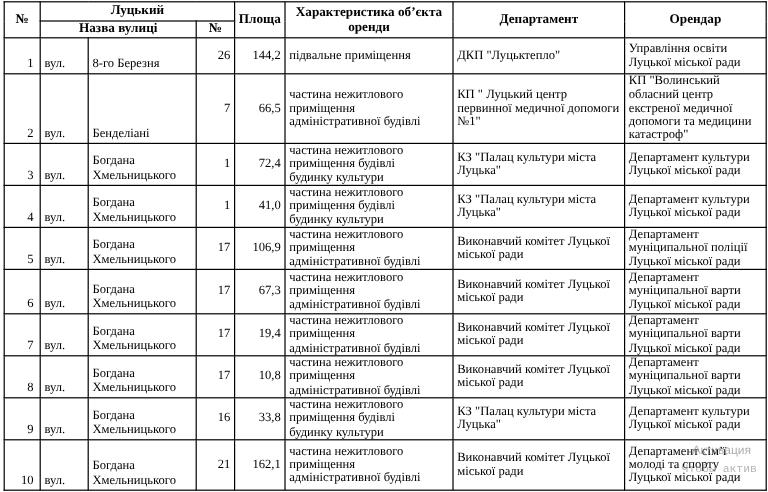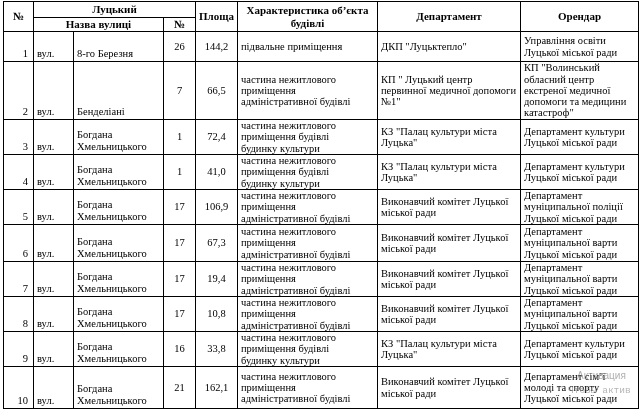--- a/index.html
+++ b/index.html
@@ -6,21 +6,21 @@
   #page{position:relative;width:640px;height:410px;background:#ffffff;overflow:hidden;
         font-family:"Liberation Serif",serif;color:#000;}
   table{position:absolute;left:3px;top:1px;width:635px;table-layout:fixed;
         border-collapse:collapse;}
   td,th{border:1px solid #000;overflow:hidden;font-size:10.5px;line-height:11.3px;
         padding:0 3px;white-space:pre-line;}
   th{font-size:11px;line-height:12.5px;font-weight:bold;text-align:center;vertical-align:middle;padding:0 2px;}
   td.c-num{text-align:right;vertical-align:bottom;padding-bottom:2px;padding-right:5px;}
   td.c-prefix{vertical-align:bottom;padding-bottom:2px;}
   td.c-street{vertical-align:bottom;padding-bottom:2px;}
-  td.c-bldg,td.c-area{text-align:center;vertical-align:middle;}
+  td.c-bldg,td.c-area{text-align:right;vertical-align:middle;}
   td.c-desc,td.c-landlord,td.c-tenant{vertical-align:middle;}
   tr.hr1{height:16px;} tr.hr2{height:14px;}
   tr.r1{height:30px;} tr.r2{height:58px;} tr.r3{height:35px;} tr.r4{height:35px;}
   tr.r5{height:35px;} tr.r6{height:37px;} tr.r7{height:35px;} tr.r8{height:35px;}
   tr.r9{height:35px;} tr.r10{height:42px;}
   .wavy{text-decoration-style:wavy;text-decoration-color:#e03a2f;
         text-decoration-thickness:1px;text-underline-offset:2px;text-decoration-skip-ink:none;}
   #wm1{position:absolute;left:577px;top:370px;font-family:"Liberation Sans",sans-serif;
        font-size:10px;color:rgba(130,130,130,0.65);white-space:nowrap;}
   #wm2{position:absolute;left:568px;top:385px;font-family:Liberation Mono, monospace;
@@ -40,21 +40,21 @@
         <col style="width:140px">
       <col style="width:143px">
         <col style="width:118px">
     </colgroup>
     <tbody>
         <tr class="hr1">
       <th rowspan="2">№</th>
       <th colspan="3">Луцький</th>
       <th rowspan="2">Площа</th>
       <th rowspan="2">Характеристика об’єкта
-будівлі</th>
+оренди</th>
       <th rowspan="2">Департамент</th>
       <th rowspan="2">Орендар</th>
     </tr>
     <tr class="hr2">
       <th colspan="2">Назва вулиці</th>
       <th>№</th>
     </tr>
 
     <tr class="r1">
       <td class="c-num">1</td>

